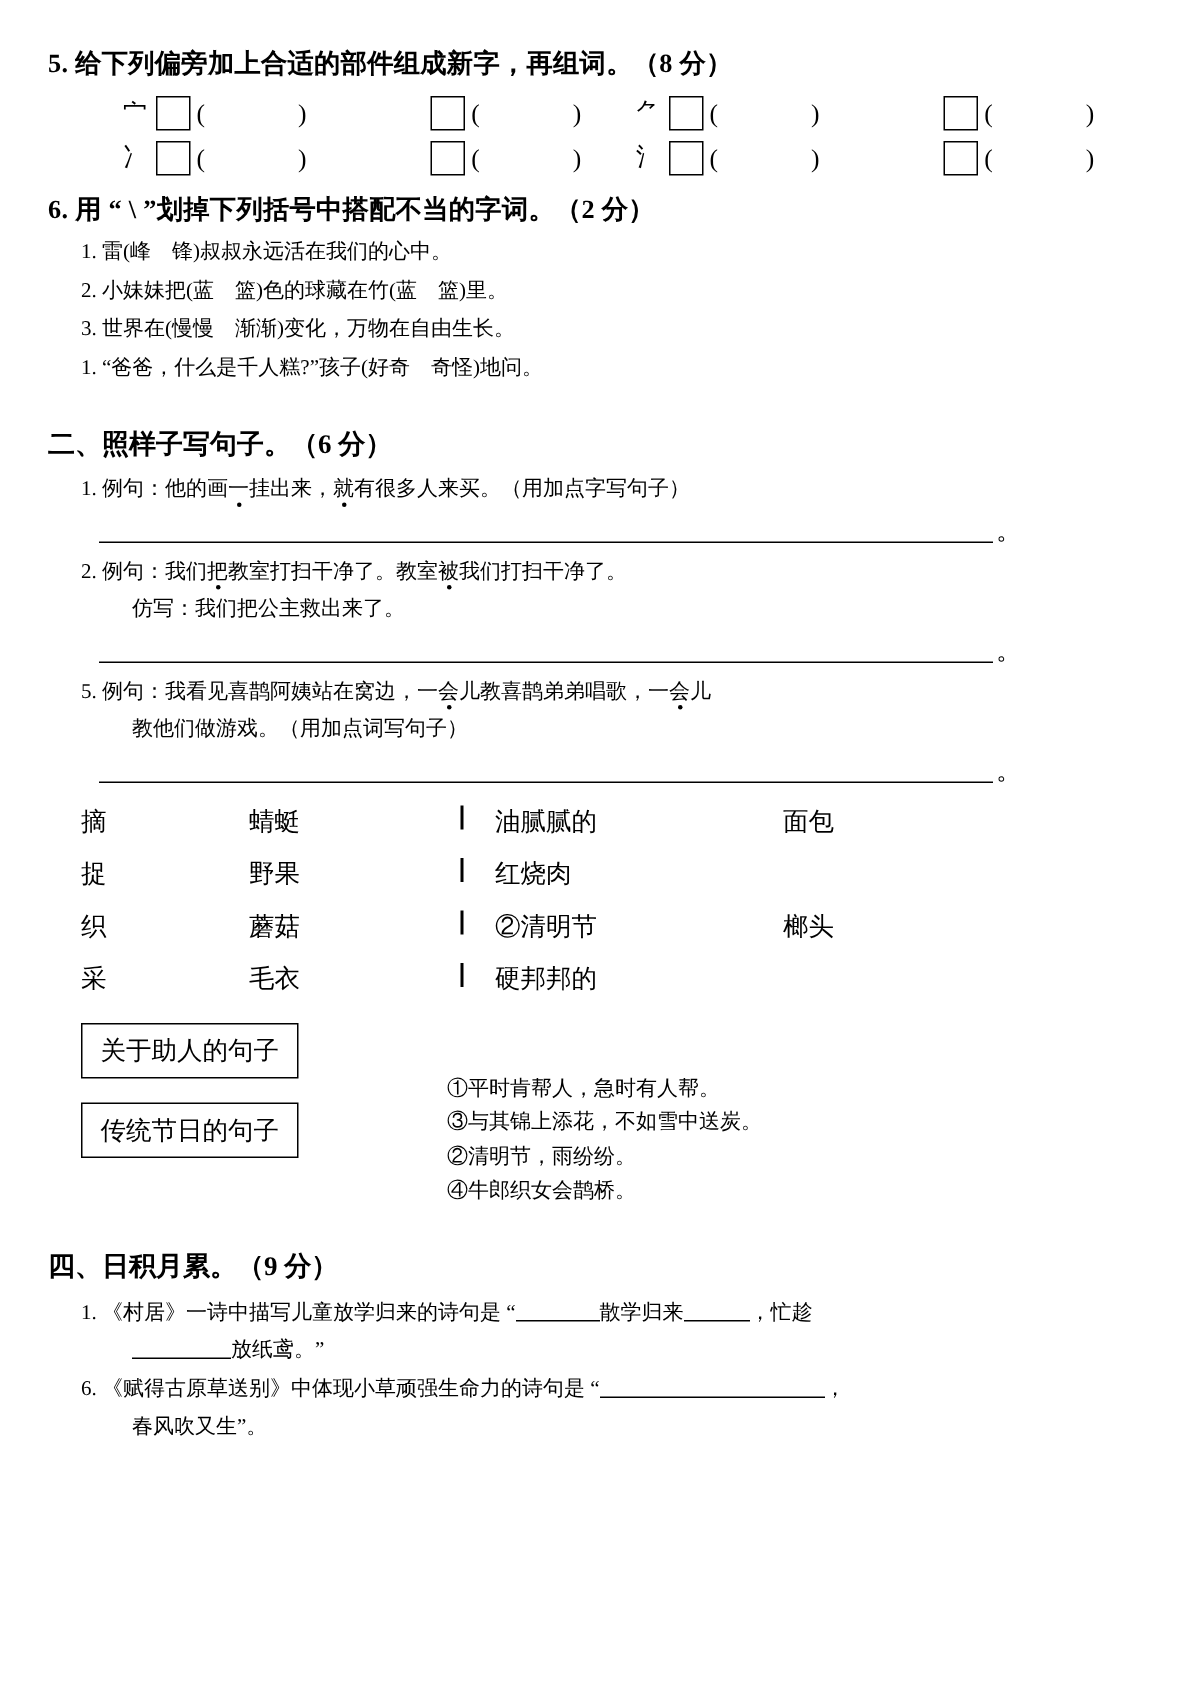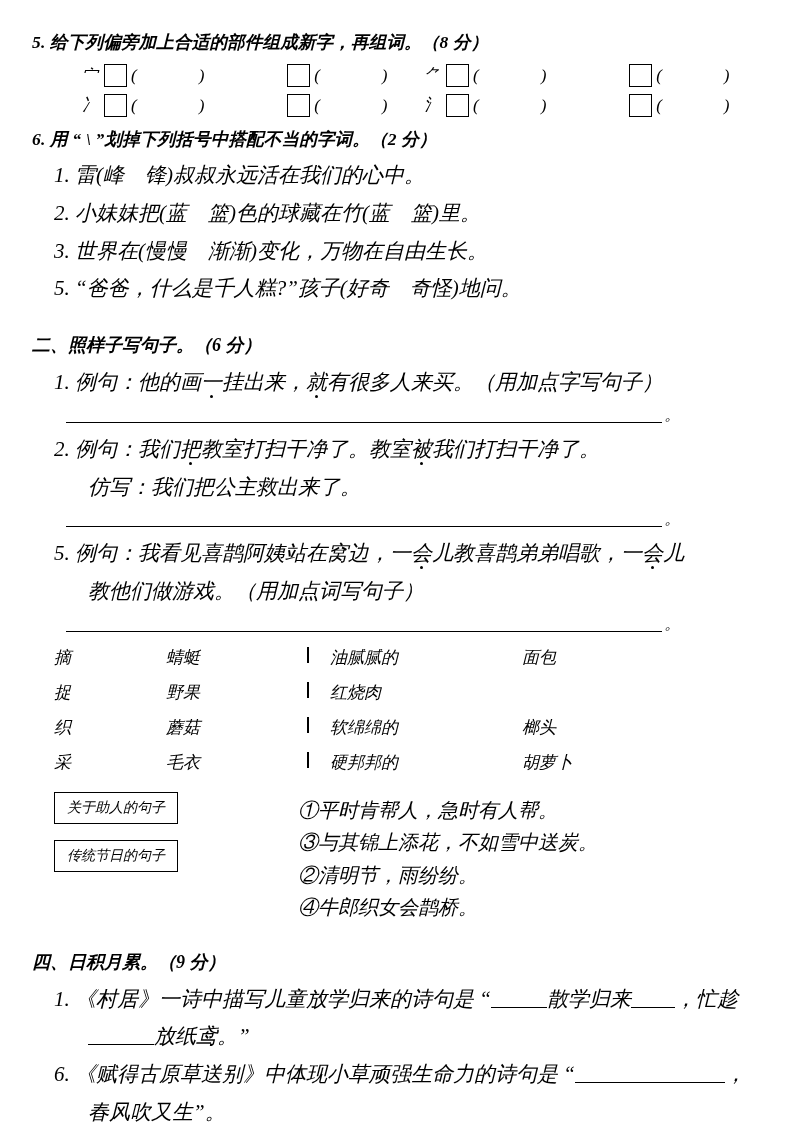--- a/index.html
+++ b/index.html
@@ -14,21 +14,20 @@
     color: #000000;
     position: relative;
     overflow: hidden;
   }
   .page {
     position: relative;
     width: 793px;
     height: 1122px;
     padding: 0;
     box-sizing: border-box;
-    font-style: italic;
   }
   .content {
     position: absolute;
     left: 32px;
     top: 30px;
     width: 732px;
   }
 
   
   .q-head {
@@ -38,21 +37,21 @@
     margin: 0 0 6px 0;
     line-height: 1.4;
   }
   .sec-head {
     font-weight: bold;
     font-size: 18px;
     margin: 26px 0 6px 0;
     line-height: 1.4;
   }
   .item {
-    font-size: 21px;
+    font-size: 14px;
     line-height: 1.75;
     margin: 0 0 1px 0;
     padding-left: 22px;
   }
   .item-indent {
     padding-left: 56px;
   }
 
   
   .radical-block {
@@ -159,29 +158,30 @@
   .box-list-wrap {
     display: flex;
     margin-top: 12px;
     padding-left: 22px;
   }
   .boxed-col {
     width: 244px;
   }
   .boxed {
     border: 1.3px solid #000;
+    font-size: 17px;
+    padding: 6px 12px;
+    display: inline-block;
+    margin-bottom: 16px;
+  }
+  .num-col {
     font-size: 14px;
-    padding: 6px 12px;
-    display: inline-block;
-    margin-bottom: 16px;
-  }
-  .num-col {
-    font-size: 20px;
     line-height: 1.62;
     padding-top: 2px;
+    margin-top: 32px;
   }
 
   
   .u-blank {
     display: inline-block;
     border-bottom: 1.2px solid #000;
     height: 15px;
     vertical-align: -2px;
   }
   .b56 { width: 56px; }
@@ -241,21 +241,21 @@
           <span class="box"></span>
           <span class="paren">(<span class="gap"></span>)</span>
         </span>
       </div>
     </div>
 
     <div class="q-head">6. 用 “ \ ”划掉下列括号中搭配不当的字词。（2 分）</div>
     <div class="item">1. 雷(峰　锋)叔叔永远活在我们的心中。</div>
     <div class="item">2. 小妹妹把(蓝　篮)色的球藏在竹(蓝　篮)里。</div>
     <div class="item">3. 世界在(慢慢　渐渐)变化，万物在自由生长。</div>
-    <div class="item">5. “爸爸，什么是千人糕?”孩子(好奇　奇怪)地问。</div>
+    <div class="item">1. “爸爸，什么是千人糕?”孩子(好奇　奇怪)地问。</div>
 
     <div class="sec-head">二、照样子写句子。（6 分）</div>
 
     <div class="item">
       <span>1. 例句：他的画</span><span class="dotted">一</span><span>挂出来，</span><span class="dotted">就</span><span>有很多人来买。（用加点字写句子）</span>
     </div>
     <div class="ansline">
       <span class="rule"></span>
         <span class="dot">。</span>
     </div>
@@ -290,29 +290,28 @@
       <div class="match-row">
         <span class="m-c1">捉</span>
         <span class="m-c2">野果</span>
         <span class="m-sep"><span class="dash-col"></span></span>
         <span class="m-c4">红烧肉</span>
       </div>
       <div class="match-row">
         <span class="m-c1">织</span>
         <span class="m-c2">蘑菇</span>
         <span class="m-sep"><span class="dash-col"></span></span>
-        <span class="m-c3">软绵绵的</span>
+        <span class="m-c3">②清明节</span>
         <span class="m-c4">榔头</span>
       </div>
       <div class="match-row">
         <span class="m-c1">采</span>
         <span class="m-c2">毛衣</span>
         <span class="m-sep"><span class="dash-col"></span></span>
         <span class="m-c3">硬邦邦的</span>
-        <span class="m-c4">胡萝卜</span>
       </div>
     </div>
 
     <div class="box-list-wrap">
       <div class="boxed-col">
         <div class="boxed">关于助人的句子</div>
         <div class="boxed">传统节日的句子</div>
       </div>
       <div class="num-col">
         <div>①平时肯帮人，急时有人帮。</div>

